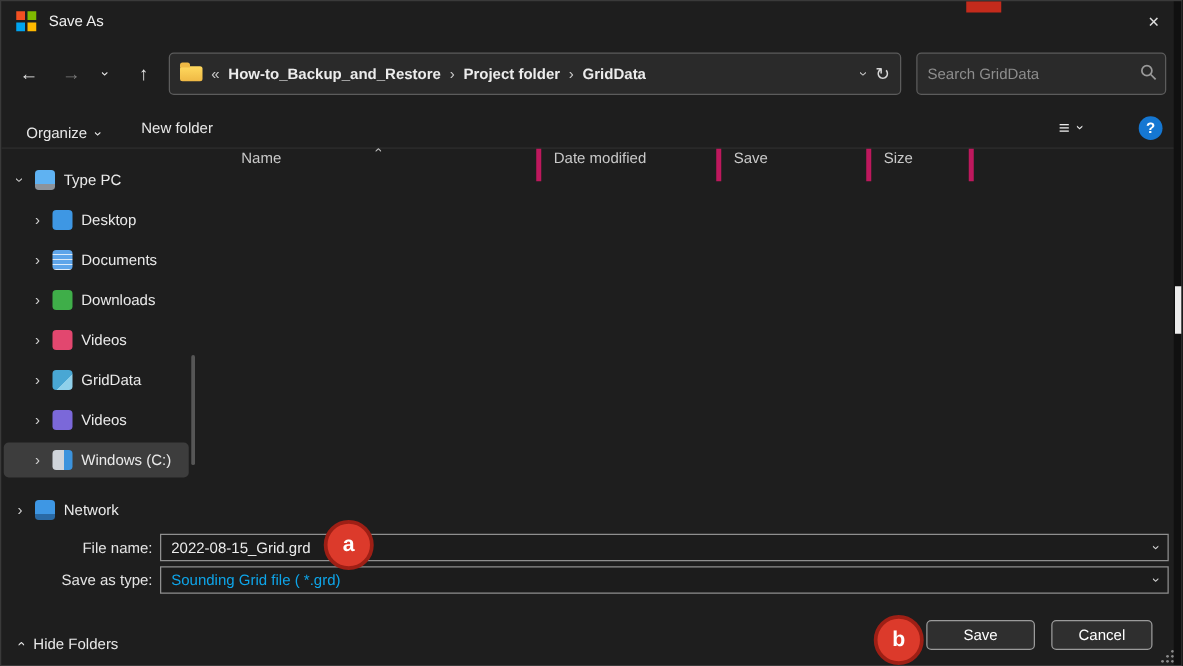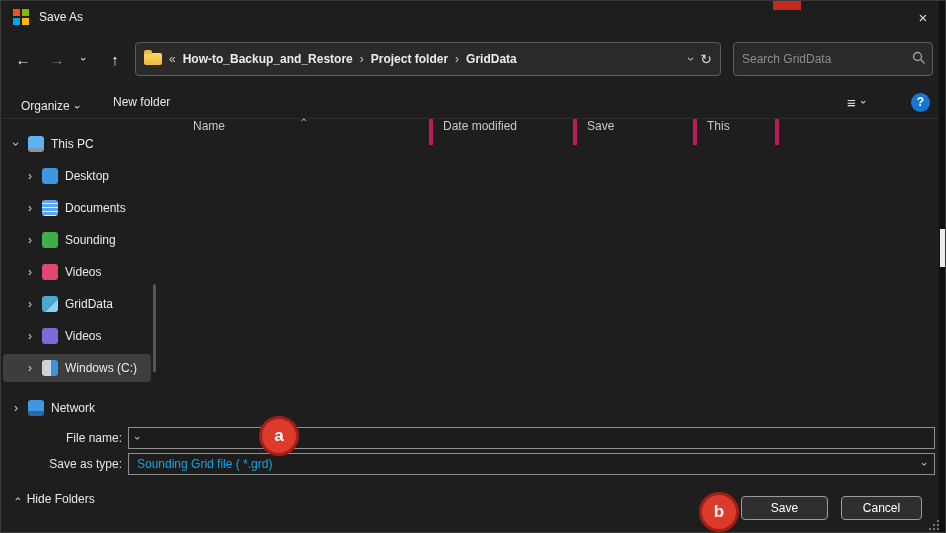--- a/index.html
+++ b/index.html
@@ -70,21 +70,21 @@
   .empty{position:absolute;left:160px;top:157px;width:778px;text-align:center;color:#d2d2d2;}
 
   
   .flabel{position:absolute;left:18px;width:103px;text-align:right;color:#e4e4e4;}
   .combo{position:absolute;left:127px;width:807px;height:22px;background:#1c1c1c;border:1px solid #8f8f8f;display:flex;align-items:center;box-sizing:border-box;cursor:pointer;}
   .combo input{flex:1;background:transparent;border:0;outline:0;color:#ececec;font:12px "Liberation Sans",sans-serif;padding:0 8px;min-width:0;}
   .combo .val{flex:1;padding:0 8px;color:#0ea5e9;white-space:nowrap;overflow:hidden;}
   .cchev{width:18px;text-align:center;color:#cfcfcf;font-size:11px;flex:0 0 auto;}
 
   
-  .hidef{position:absolute;left:14px;top:491px;display:flex;gap:8px;align-items:center;color:#e8e8e8;cursor:pointer;}
+  .hidef{position:absolute;left:14px;top:507px;display:flex;gap:8px;align-items:center;color:#e8e8e8;cursor:pointer;}
   .btn{position:absolute;top:495px;height:24px;background:#2f2f2f;border:1px solid #9b9b9b;border-radius:4px;color:#fff;font:12px "Liberation Sans",sans-serif;cursor:pointer;}
   .btn.save{left:740px;width:87px;}
   .btn.cancel{left:840px;width:81px;}
   .grip{position:absolute;left:926px;top:517px;}
 
   
   .ann{position:absolute;width:34px;height:34px;border-radius:50%;background:#dc3a2b;border:3px solid #9e1f15;color:#fff;font-weight:bold;font-size:17px;display:flex;align-items:center;justify-content:center;}
   .ann-a{left:258px;top:415px;}
   .ann-b{left:698px;top:491px;}
 
@@ -151,36 +151,36 @@
     <span class="small"><span class="r90">›</span></span>
   </div>
   <div class="tbtn" style="left:910px;">
     <span class="helpc">?</span>
   </div>
   <div class="div1"></div>
 
   <div class="side-item lvl0" style="top:129px;">
     <span class="chev"><span class="r90">›</span></span>
     <span class="sicon ic-thispc"></span>
-    <span class="slabel">This PC</span>
+    <span class="slabel">Type PC</span>
   </div>
   <div class="side-item lvl1" style="top:161px;">
     <span class="chev">›</span>
     <span class="sicon ic-desktop"></span>
     <span class="slabel">Desktop</span>
   </div>
   <div class="side-item lvl1" style="top:193px;">
     <span class="chev">›</span>
     <span class="sicon ic-documents"></span>
     <span class="slabel">Documents</span>
   </div>
   <div class="side-item lvl1" style="top:225px;">
     <span class="chev">›</span>
     <span class="sicon ic-downloads"></span>
-    <span class="slabel">Sounding</span>
+    <span class="slabel">Downloads</span>
   </div>
   <div class="side-item lvl1" style="top:257px;">
     <span class="chev">›</span>
     <span class="sicon ic-music"></span>
     <span class="slabel">Videos</span>
   </div>
   <div class="side-item lvl1" style="top:289px;">
     <span class="chev">›</span>
     <span class="sicon ic-pictures"></span>
     <span class="slabel">GridData</span>
@@ -207,26 +207,27 @@
     <div class="col cname">
         <span>Name</span>
       </div>
     <div class="col cdate">
         <span>Date modified</span>
       </div>
     <div class="col ctype">
         <span>Save</span>
       </div>
     <div class="col csize">
-        <span>This</span>
+        <span>Size</span>
       </div>
   </div>
 
   <span class="flabel" style="top:430px;">File name:</span>
   <div class="combo" style="top:426px;">
+    <input type="text" value="2022-08-15_Grid.grd" style="">
     <span class="cchev"><span class="r90">›</span></span>
   </div>
   <span class="flabel" style="top:456px;">Save as type:</span>
   <div class="combo" style="top:452px;">
     <span class="val">Sounding Grid file  ( *.grd)</span>
     <span class="cchev"><span class="r90">›</span></span>
   </div>
 
   <div class="ann ann-a">a</div>
   <div class="ann ann-b">b</div>

